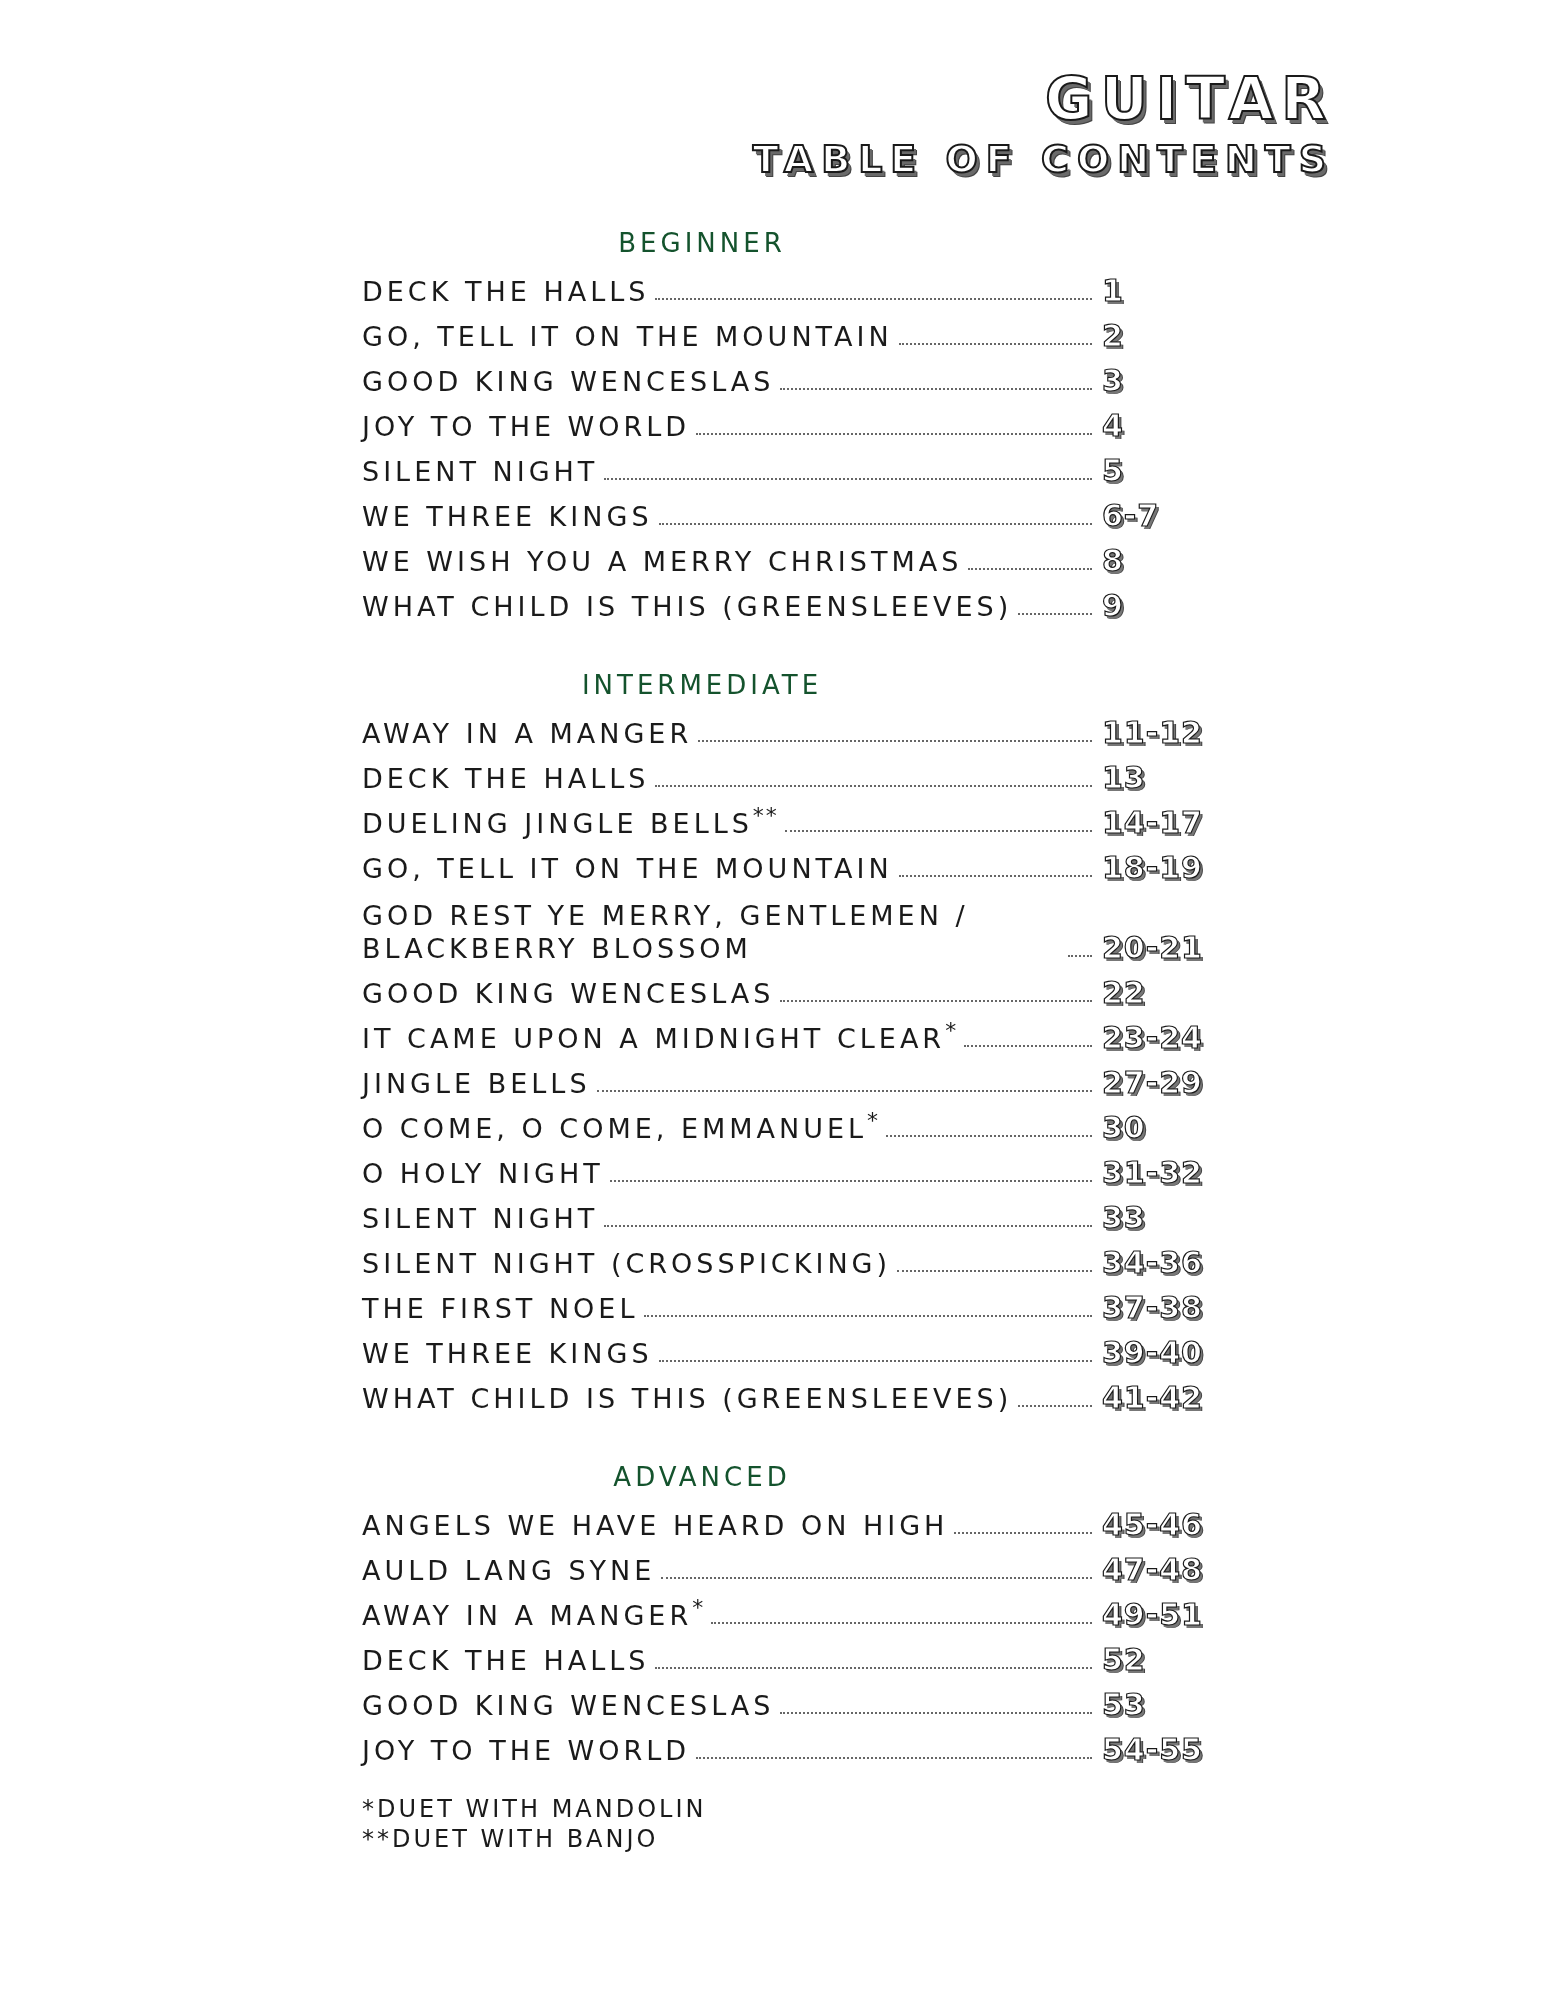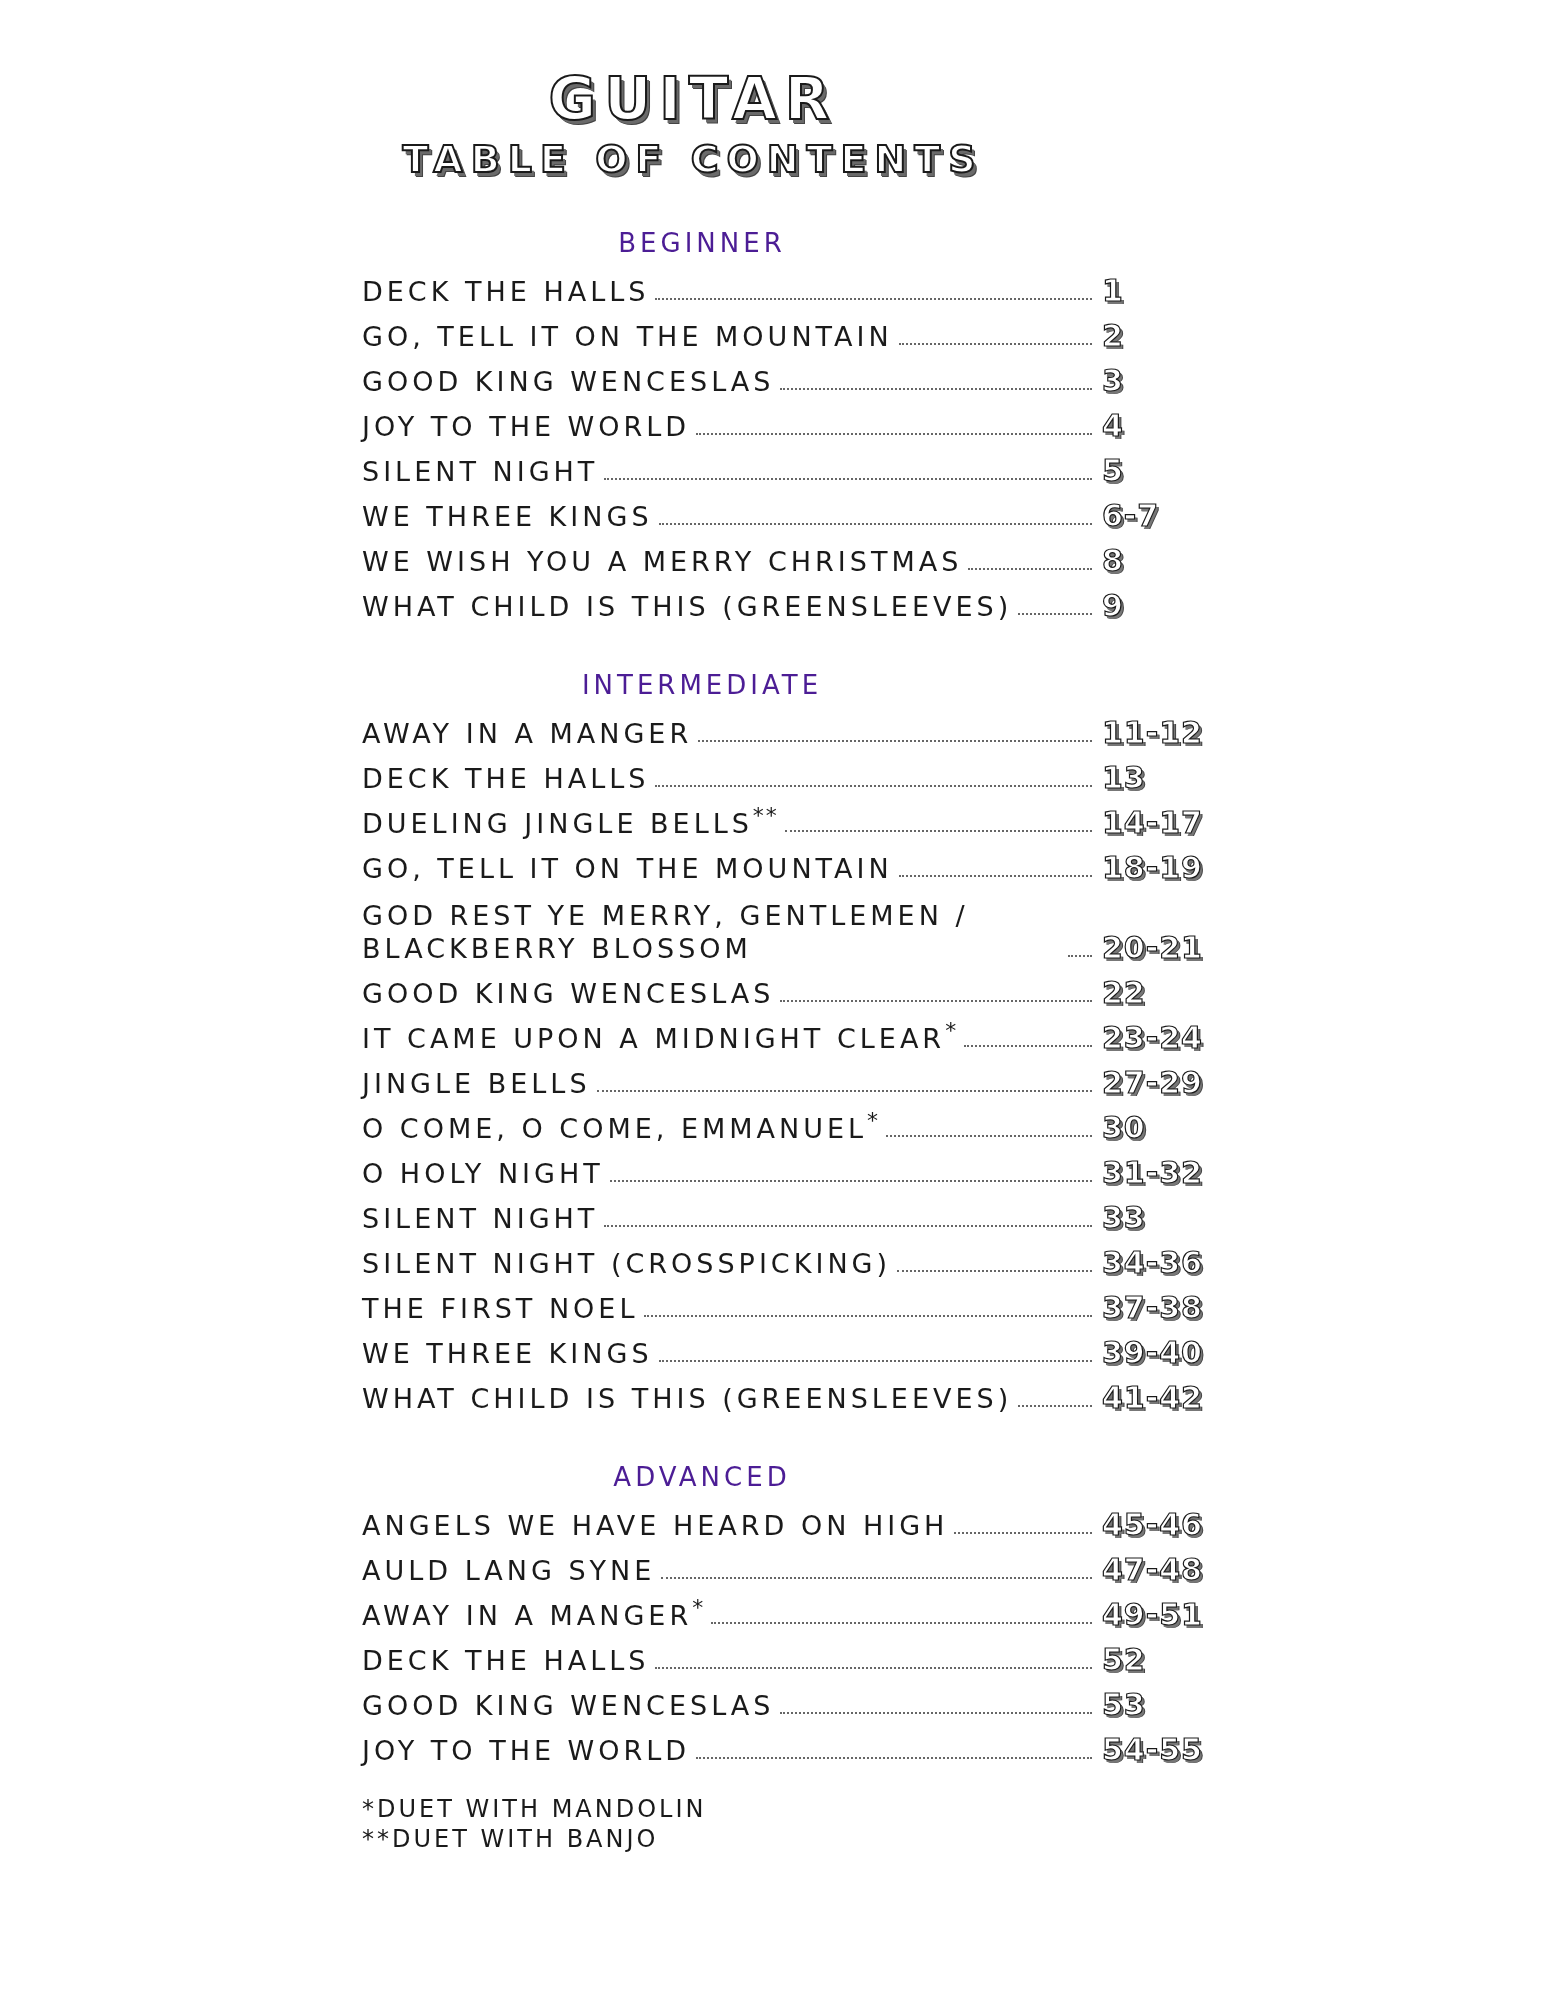--- a/index.html
+++ b/index.html
@@ -17,22 +17,21 @@
     .page {
       position: absolute;
       left: 0; top: 0;
       width: 1545px;
       height: 2000px;
     }
     .title-block {
       position: absolute;
       left: 0; top: 70px;
       width: 1334px;
-      text-align: center;
-      margin-left: 26px;
+      text-align: right;
     }
     .title-line {
       display: block;
       font-family: "DejaVu Sans", sans-serif;
       font-weight: bold;
       color: #ffffff;
       -webkit-text-stroke: 2px #1a1a1a;
       text-shadow: 3px 4px 0 #6a6a6a, 4px 5px 0 #444;
       line-height: 1;
     }
@@ -53,21 +52,21 @@
     }
     .section-heading {
       font-family: "DejaVu Sans", sans-serif;
       font-weight: normal;
       font-size: 26px;
       letter-spacing: 4px;
       text-align: center;
       width: 680px;
       margin: 0 0 6px 0;
       text-transform: uppercase;
-      color: #4c1d95;
+      color: #14532d;
     }
     .section {
       margin-bottom: 46px;
     }
     .entry {
       display: flex;
       align-items: flex-end;
       height: 45px;
       font-family: "DejaVu Sans", sans-serif;
       font-weight: normal;

